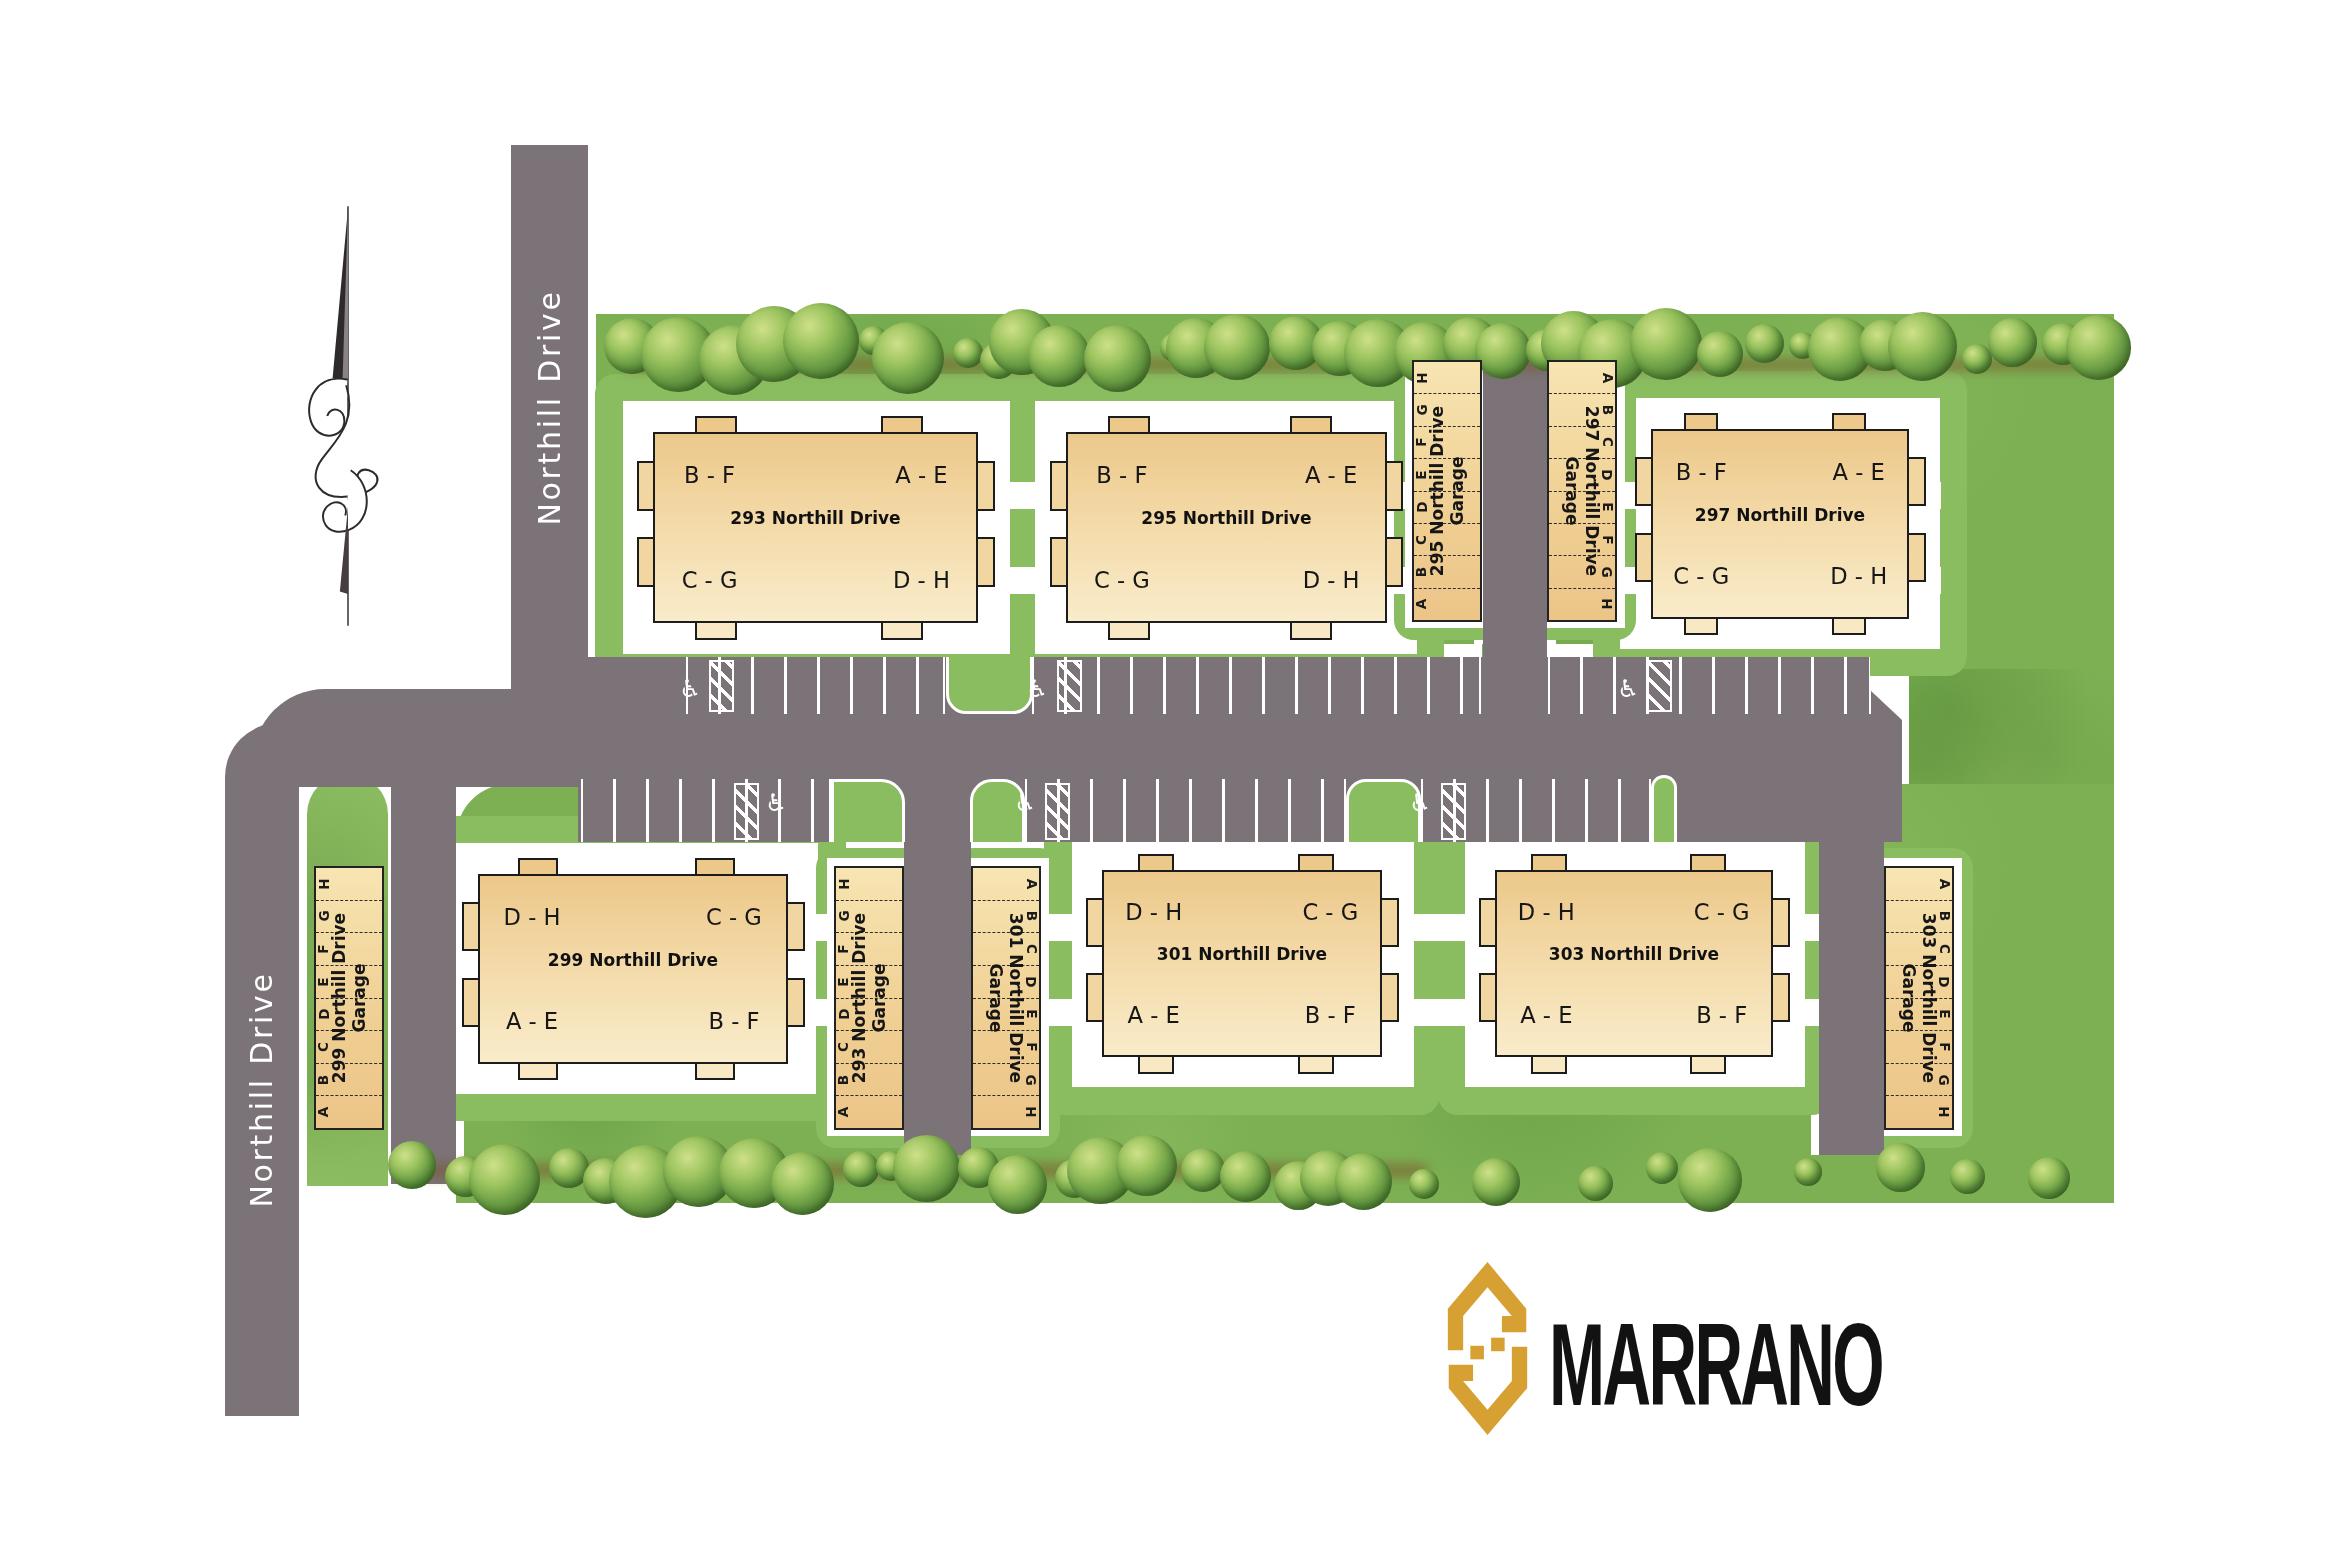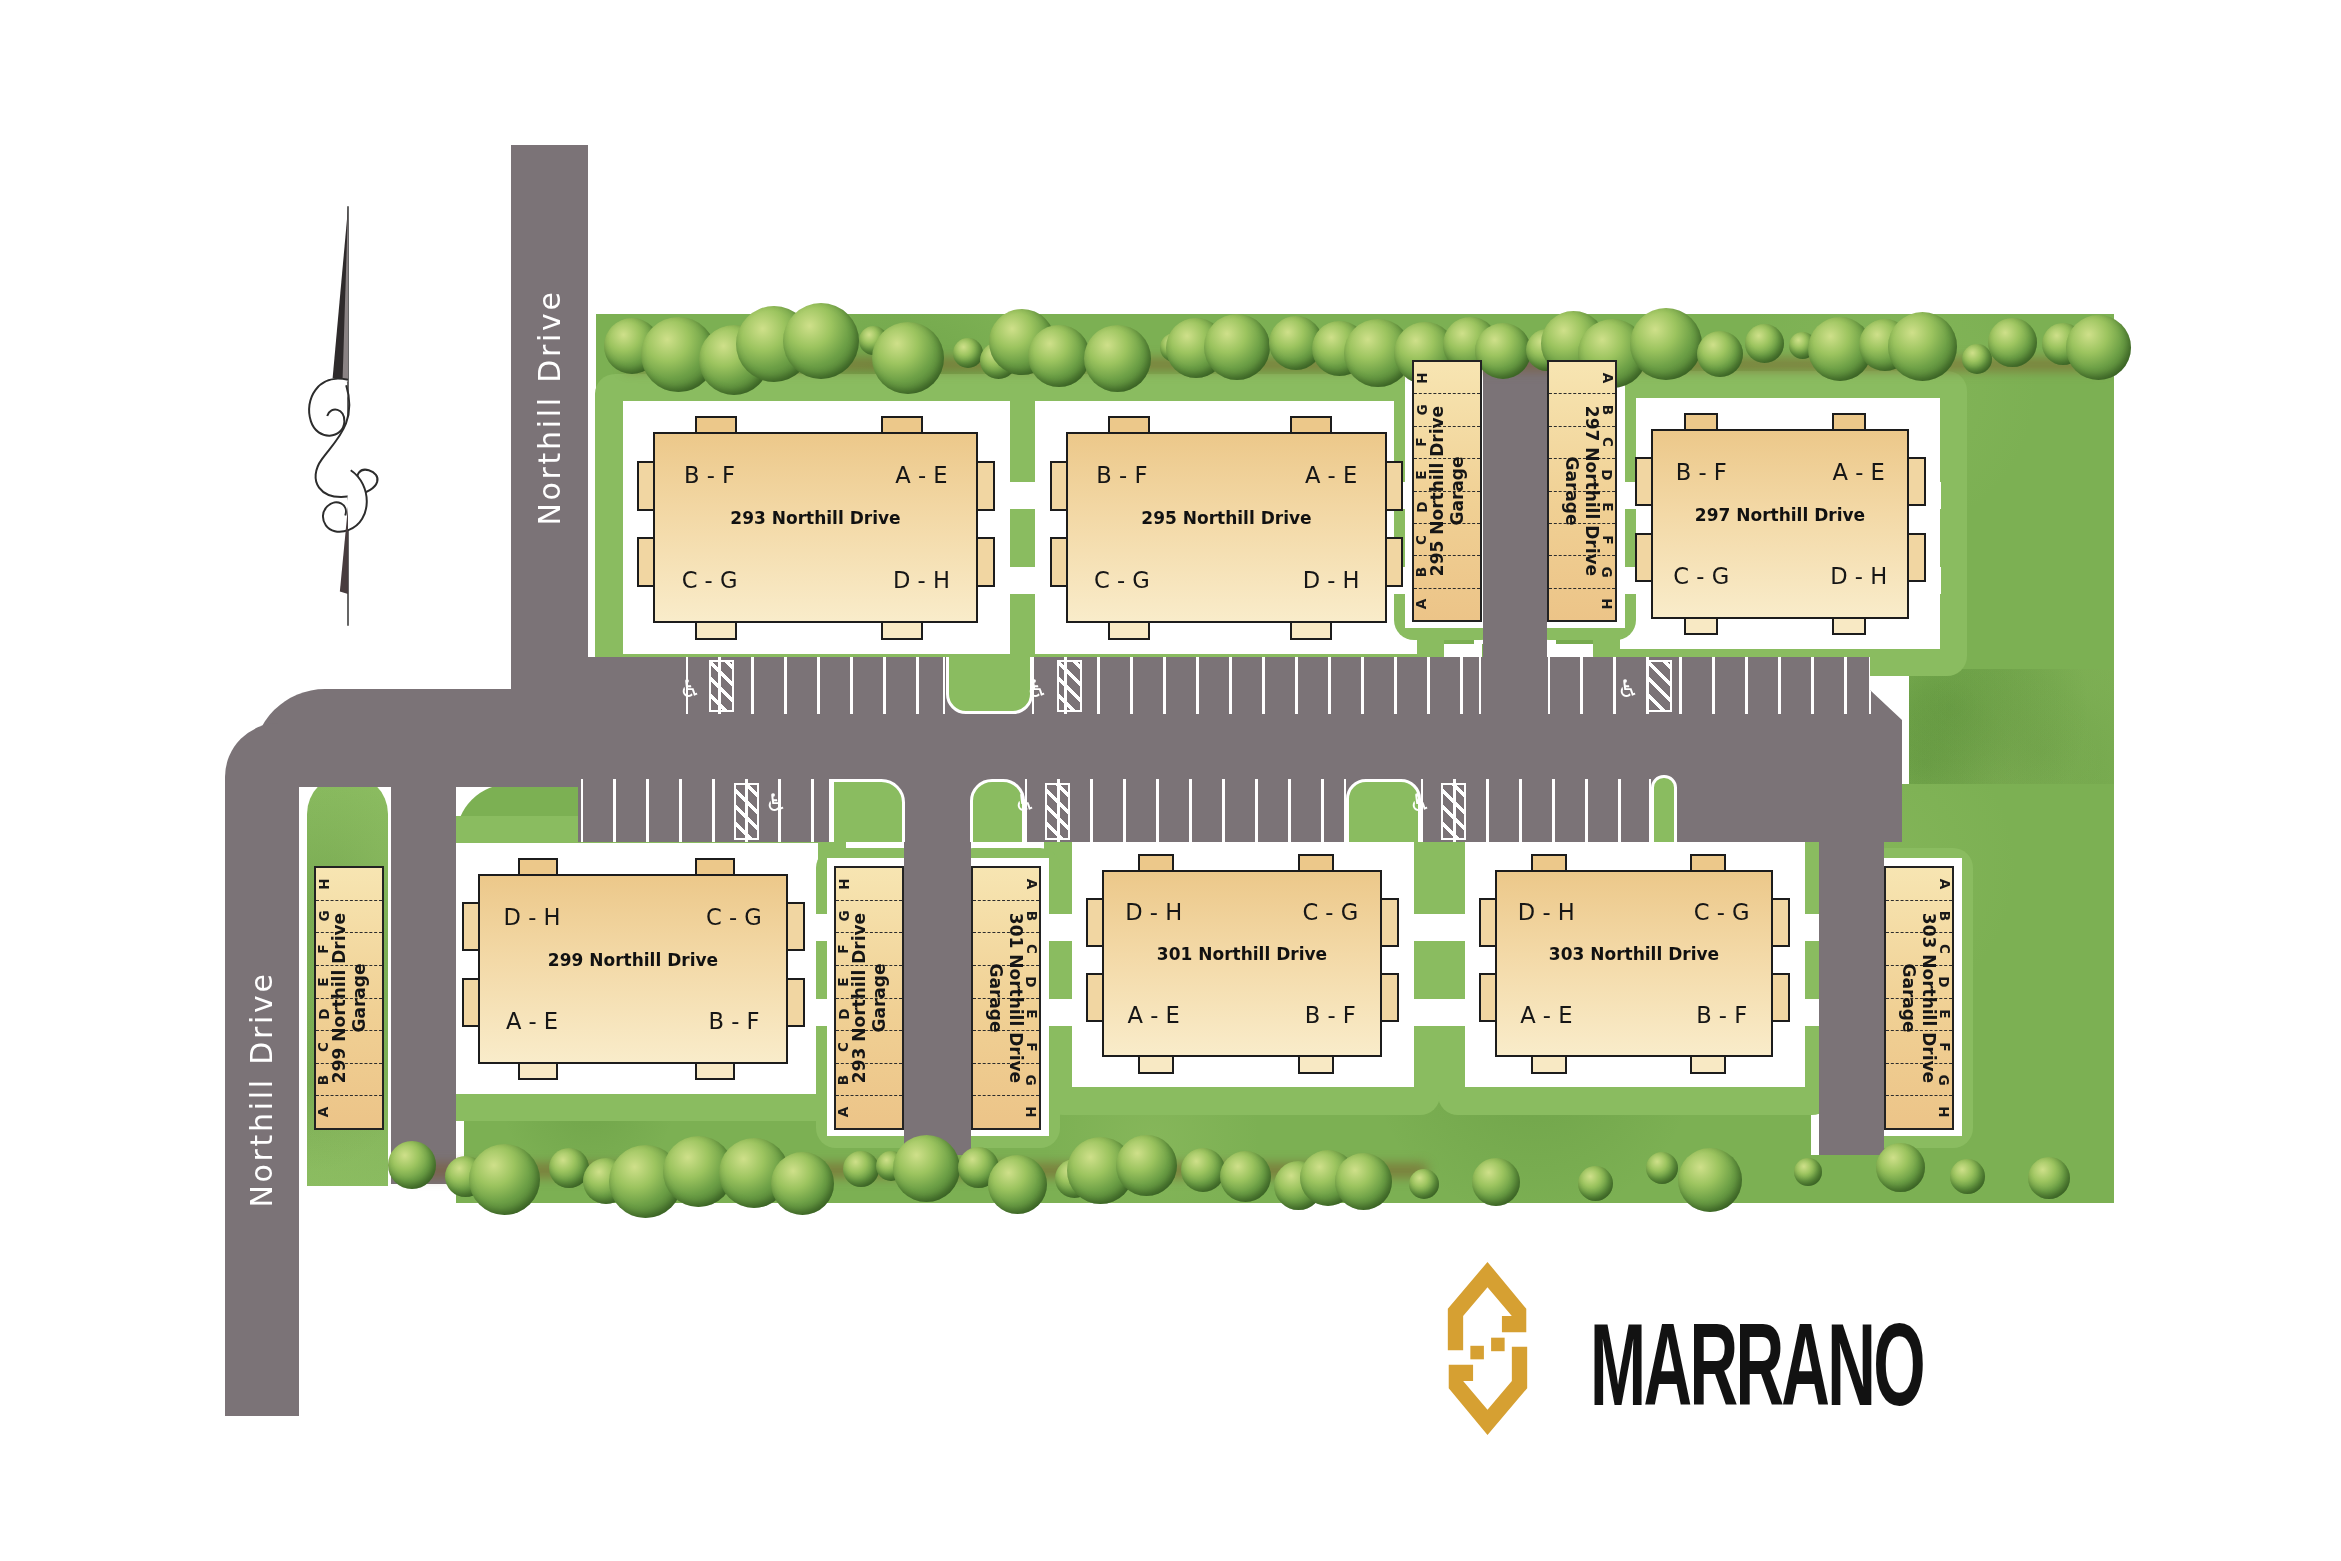--- a/index.html
+++ b/index.html
@@ -455,21 +455,21 @@
   </svg>
 
   <svg class="abs" style="left:1437px;top:1260px;z-index:8;" width="101" height="177" viewBox="0 0 112 196">
     <g fill="#d6a032">
       <path d="M56 2 L99 54 L99 80 L72 80 L72 62 L83 62 L56 30 L29 62 L29 100 L12 100 L12 54 Z"></path>
       <path d="M56 194 L13 142 L13 116 L40 116 L40 134 L29 134 L56 166 L83 134 L83 96 L100 96 L100 142 Z"></path>
       <rect x="60" y="86" width="15" height="15"></rect>
       <rect x="37" y="95" width="15" height="15"></rect>
     </g>
   </svg>
-  <div class="logotext" style="left:1590px;top:1307px;">
+  <div class="logotext" style="left:1549px;top:1307px;">
     <span>MARRANO</span>
   </div>
 
 <div class="white" style="left: 979px; top: 482px; width: 90px; height: 27px;"></div>
     <div class="white" style="left: 979px; top: 567px; width: 90px; height: 27px;"></div>
     <div class="white" style="left: 1390px; top: 482px; width: 27px; height: 27px;"></div>
     <div class="white" style="left: 1390px; top: 567px; width: 27px; height: 27px;"></div>
     <div class="white" style="left: 1617px; top: 482px; width: 38px; height: 27px;"></div>
     <div class="white" style="left: 1617px; top: 567px; width: 38px; height: 27px;"></div>
     <div class="white" style="left: 1905px; top: 482px; width: 36px; height: 27px;"></div>

